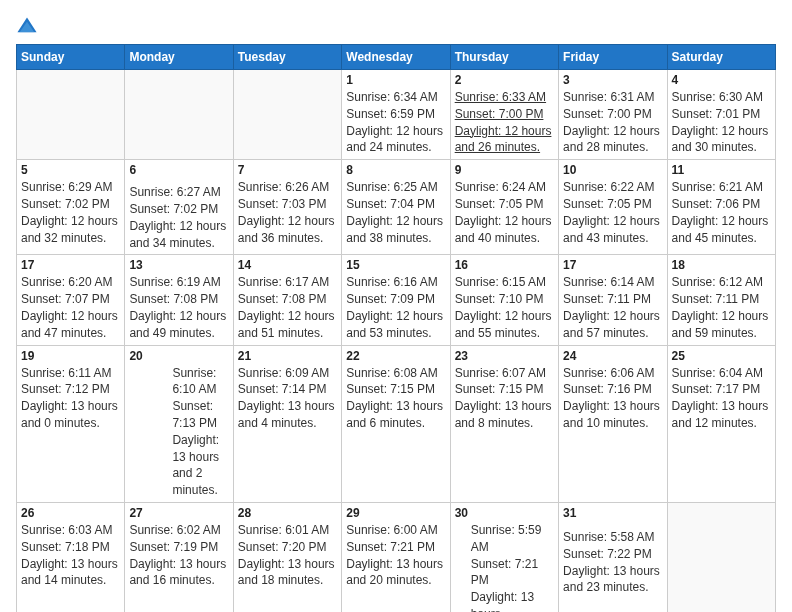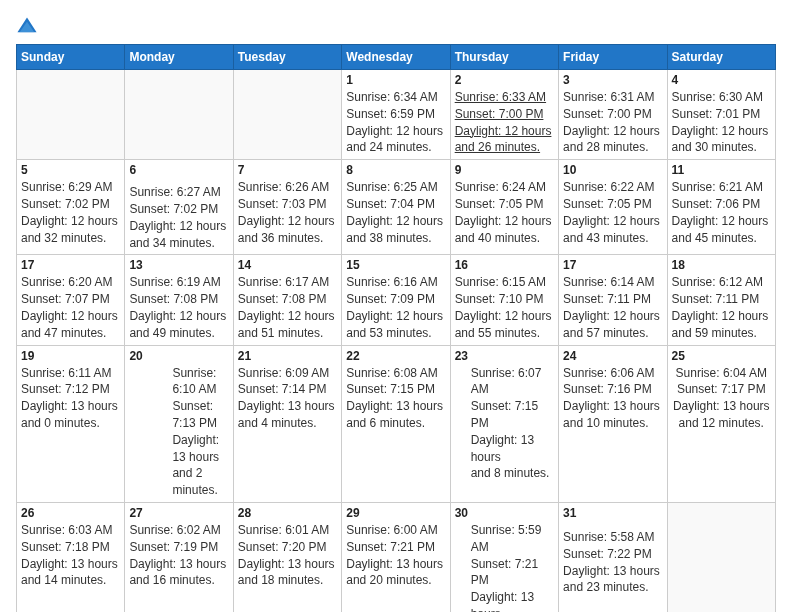--- a/index.html
+++ b/index.html
@@ -294,35 +294,35 @@
           </td>
           <td>
             <div class="day-number">22</div>
             <div class="cell-info" style="white-space: pre-line;">Sunrise: 6:08 AM
 Sunset: 7:15 PM
 Daylight: 13 hours
 and 6 minutes.</div>
           </td>
           <td>
             <div class="day-number">23</div>
-            <div class="cell-info" style="white-space: pre-line; margin-left: 16px;">Sunrise: 6:07 AM
+            <div class="cell-info" style="white-space: pre-line;">Sunrise: 6:07 AM
 Sunset: 7:15 PM
 Daylight: 13 hours
 and 8 minutes.</div>
           </td>
           <td>
             <div class="day-number">24</div>
             <div class="cell-info" style="white-space: pre-line;">Sunrise: 6:06 AM
 Sunset: 7:16 PM
 Daylight: 13 hours
 and 10 minutes.</div>
           </td>
           <td>
             <div class="day-number">25</div>
-            <div class="cell-info" style="white-space: pre-line; text-align: center;">Sunrise: 6:04 AM
+            <div class="cell-info" style="white-space: pre-line;">Sunrise: 6:04 AM
 Sunset: 7:17 PM
 Daylight: 13 hours
 and 12 minutes.</div>
           </td>
         </tr>
         <tr>
           <td>
             <div class="day-number">26</div>
             <div class="cell-info" style="white-space: pre-line;">Sunrise: 6:03 AM
 Sunset: 7:18 PM

